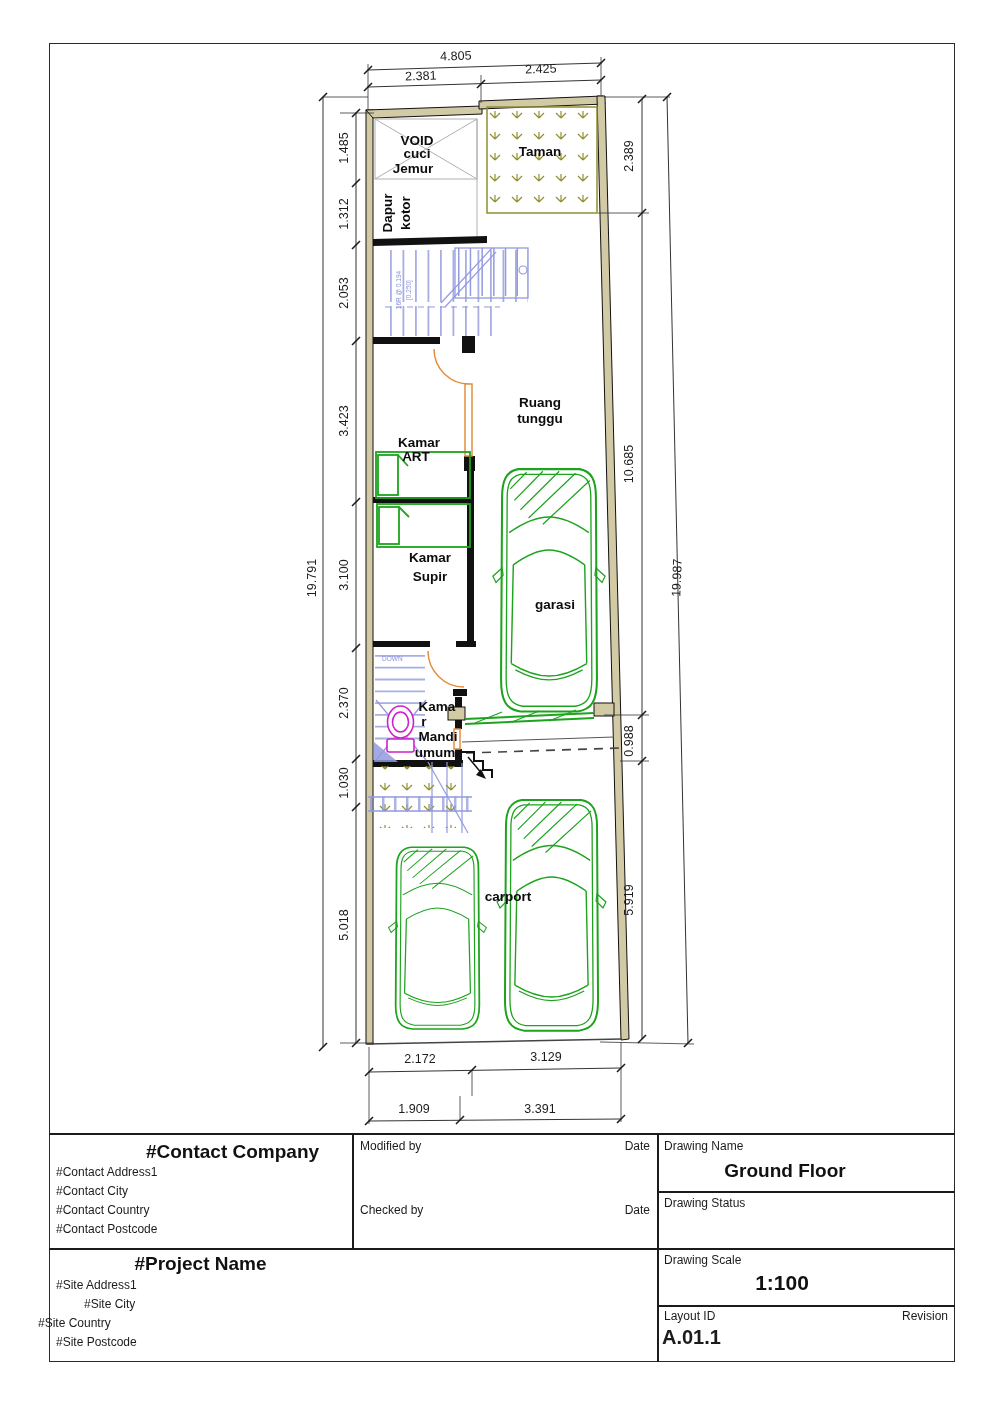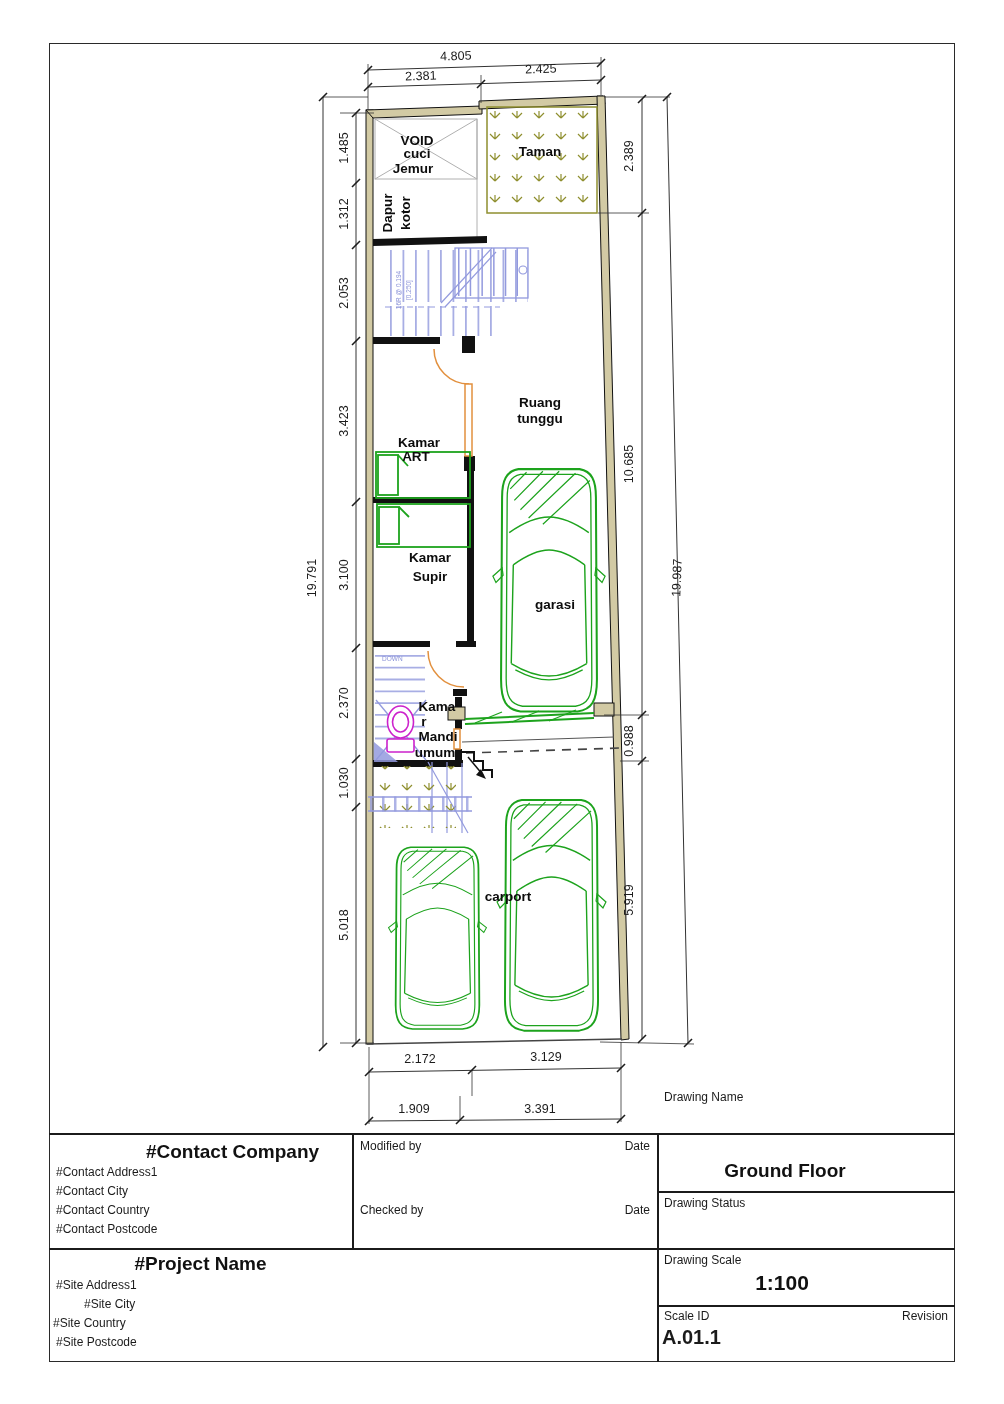--- a/index.html
+++ b/index.html
@@ -273,28 +273,28 @@
   <div class="tb-text" style="left:56px;top:1165px;">#Contact Address1</div>
   <div class="tb-text" style="left:56px;top:1184px;">#Contact City</div>
   <div class="tb-text" style="left:56px;top:1203px;">#Contact Country</div>
   <div class="tb-text" style="left:56px;top:1222px;">#Contact Postcode</div>
 
   <div class="tb-text" style="left:360px;top:1139px;">Modified by</div>
   <div class="tb-text tb-right" style="left:560px;top:1139px;width:90px;">Date</div>
   <div class="tb-text" style="left:360px;top:1203px;">Checked by</div>
   <div class="tb-text tb-right" style="left:560px;top:1203px;width:90px;">Date</div>
 
-  <div class="tb-text" style="left:664px;top:1090px;">Drawing Name</div>
+  <div class="tb-text" style="left:664px;top:1139px;">Drawing Name</div>
   <div class="tb-bold-center" style="left:657px;top:1160px;width:256px;">Ground Floor</div>
   <div class="tb-text" style="left:664px;top:1196px;">Drawing Status</div>
 
   <div class="tb-bold-center" style="left:49px;top:1253px;width:303px;">#Project Name</div>
   <div class="tb-text" style="left:56px;top:1278px;">#Site Address1</div>
   <div class="tb-text" style="left:56px;top:1297px;margin-left:28px;">#Site City</div>
-  <div class="tb-text" style="left:53px;top:1316px;text-align:center;">#Site Country</div>
+  <div class="tb-text" style="left:38px;top:1316px;text-align:center;">#Site Country</div>
   <div class="tb-text" style="left:56px;top:1335px;">#Site Postcode</div>
 
   <div class="tb-text" style="left:664px;top:1253px;">Drawing Scale</div>
   <div class="tb-bold-center" style="left:657px;top:1271px;width:250px;font-size:21px;">1:100</div>
-  <div class="tb-text" style="left:664px;top:1309px;">Scale ID</div>
+  <div class="tb-text" style="left:664px;top:1309px;">Layout ID</div>
   <div class="tb-text tb-right" style="left:848px;top:1309px;width:100px;">Revision</div>
   <div class="tb-text" style="left:662px;top:1326px;font-size:20px;font-weight:bold;">A.01.1</div>
 </div>
 
 </body></html>

